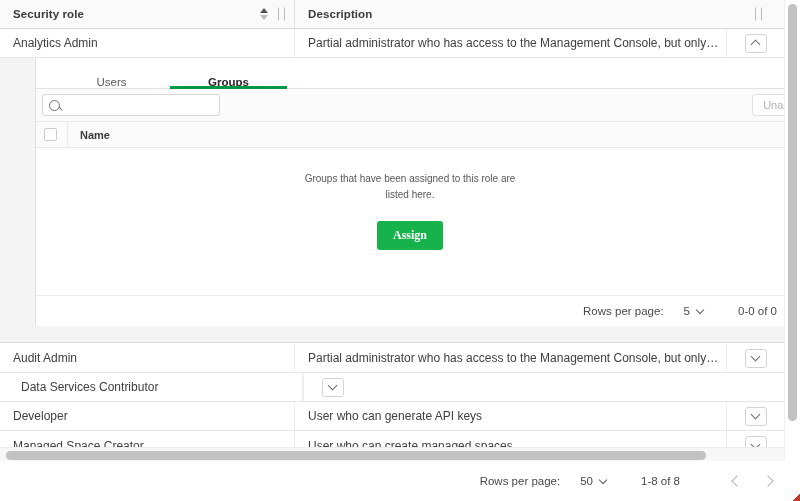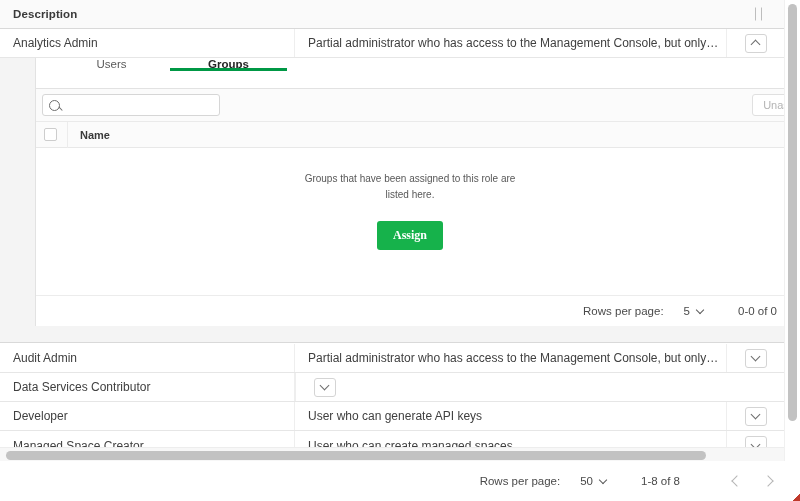--- a/index.html
+++ b/index.html
@@ -89,21 +89,21 @@
     background: #f4f4f4;
     border-bottom: 1px solid #d9d9d9;
   }
   .detail-card {
     position: absolute; left: 35px; top: 0px; right: 0; bottom: 16px;
     background: #ffffff;
     border-left: 1px solid #e2e2e2;
   }
 
   .tabs {
-    height: 31px; display: flex; align-items: flex-start;
+    height: 31px; display: flex; align-items: flex-end;
     border-bottom: 1px solid #e2e2e2;
     padding-left: 17px;
   }
   .tab {
     width: 117px; display: flex; align-items: center; justify-content: center;
     font-size: 11.5px; color: #5a5a5a; cursor: pointer;
     position: relative;
   }
   .tab.active { color: #262626; font-weight: bold; }
   .tab.active::after {
@@ -231,20 +231,31 @@
     width: 7px; height: 7px;
     background: linear-gradient(135deg, transparent 50%, #c0392b 50%);
   }
 </style>
 </head>
 <body>
 
 <div class="app">
 
   <div class="tbl-header">
+    <div class="th th-role">
+      <span>Security role</span>
+      <span class="sort-icon">
+          <i class="up"></i>
+          <i class="dn"></i>
+        </span>
+      <span class="resize-handle rh-role">
+          <span></span>
+          <span></span>
+        </span>
+    </div>
     <div class="th th-desc">
       <span>Description</span>
       <span class="resize-handle rh-desc">
           <span></span>
           <span></span>
         </span>
     </div>
   </div>
 
   <div class="row" style="top:29px;">
@@ -308,21 +319,21 @@
     <div class="cell-desc">
       <span>Partial administrator who has access to the Management Console, but only to events</span>
     </div>
     <div class="cell-expand">
       <div class="chev-btn">
         <span class="chev"></span>
       </div>
     </div>
   </div>
 
-  <div class="row" style="top:373px;">
+  <div class="row" style="top:373px;padding-left:8px;">
     <div class="cell-role">Data Services Contributor</div>
     <div class="cell-expand">
       <div class="chev-btn">
         <span class="chev"></span>
       </div>
     </div>
   </div>
 
   <div class="row" style="top:402px;">
     <div class="cell-role">Developer</div>

